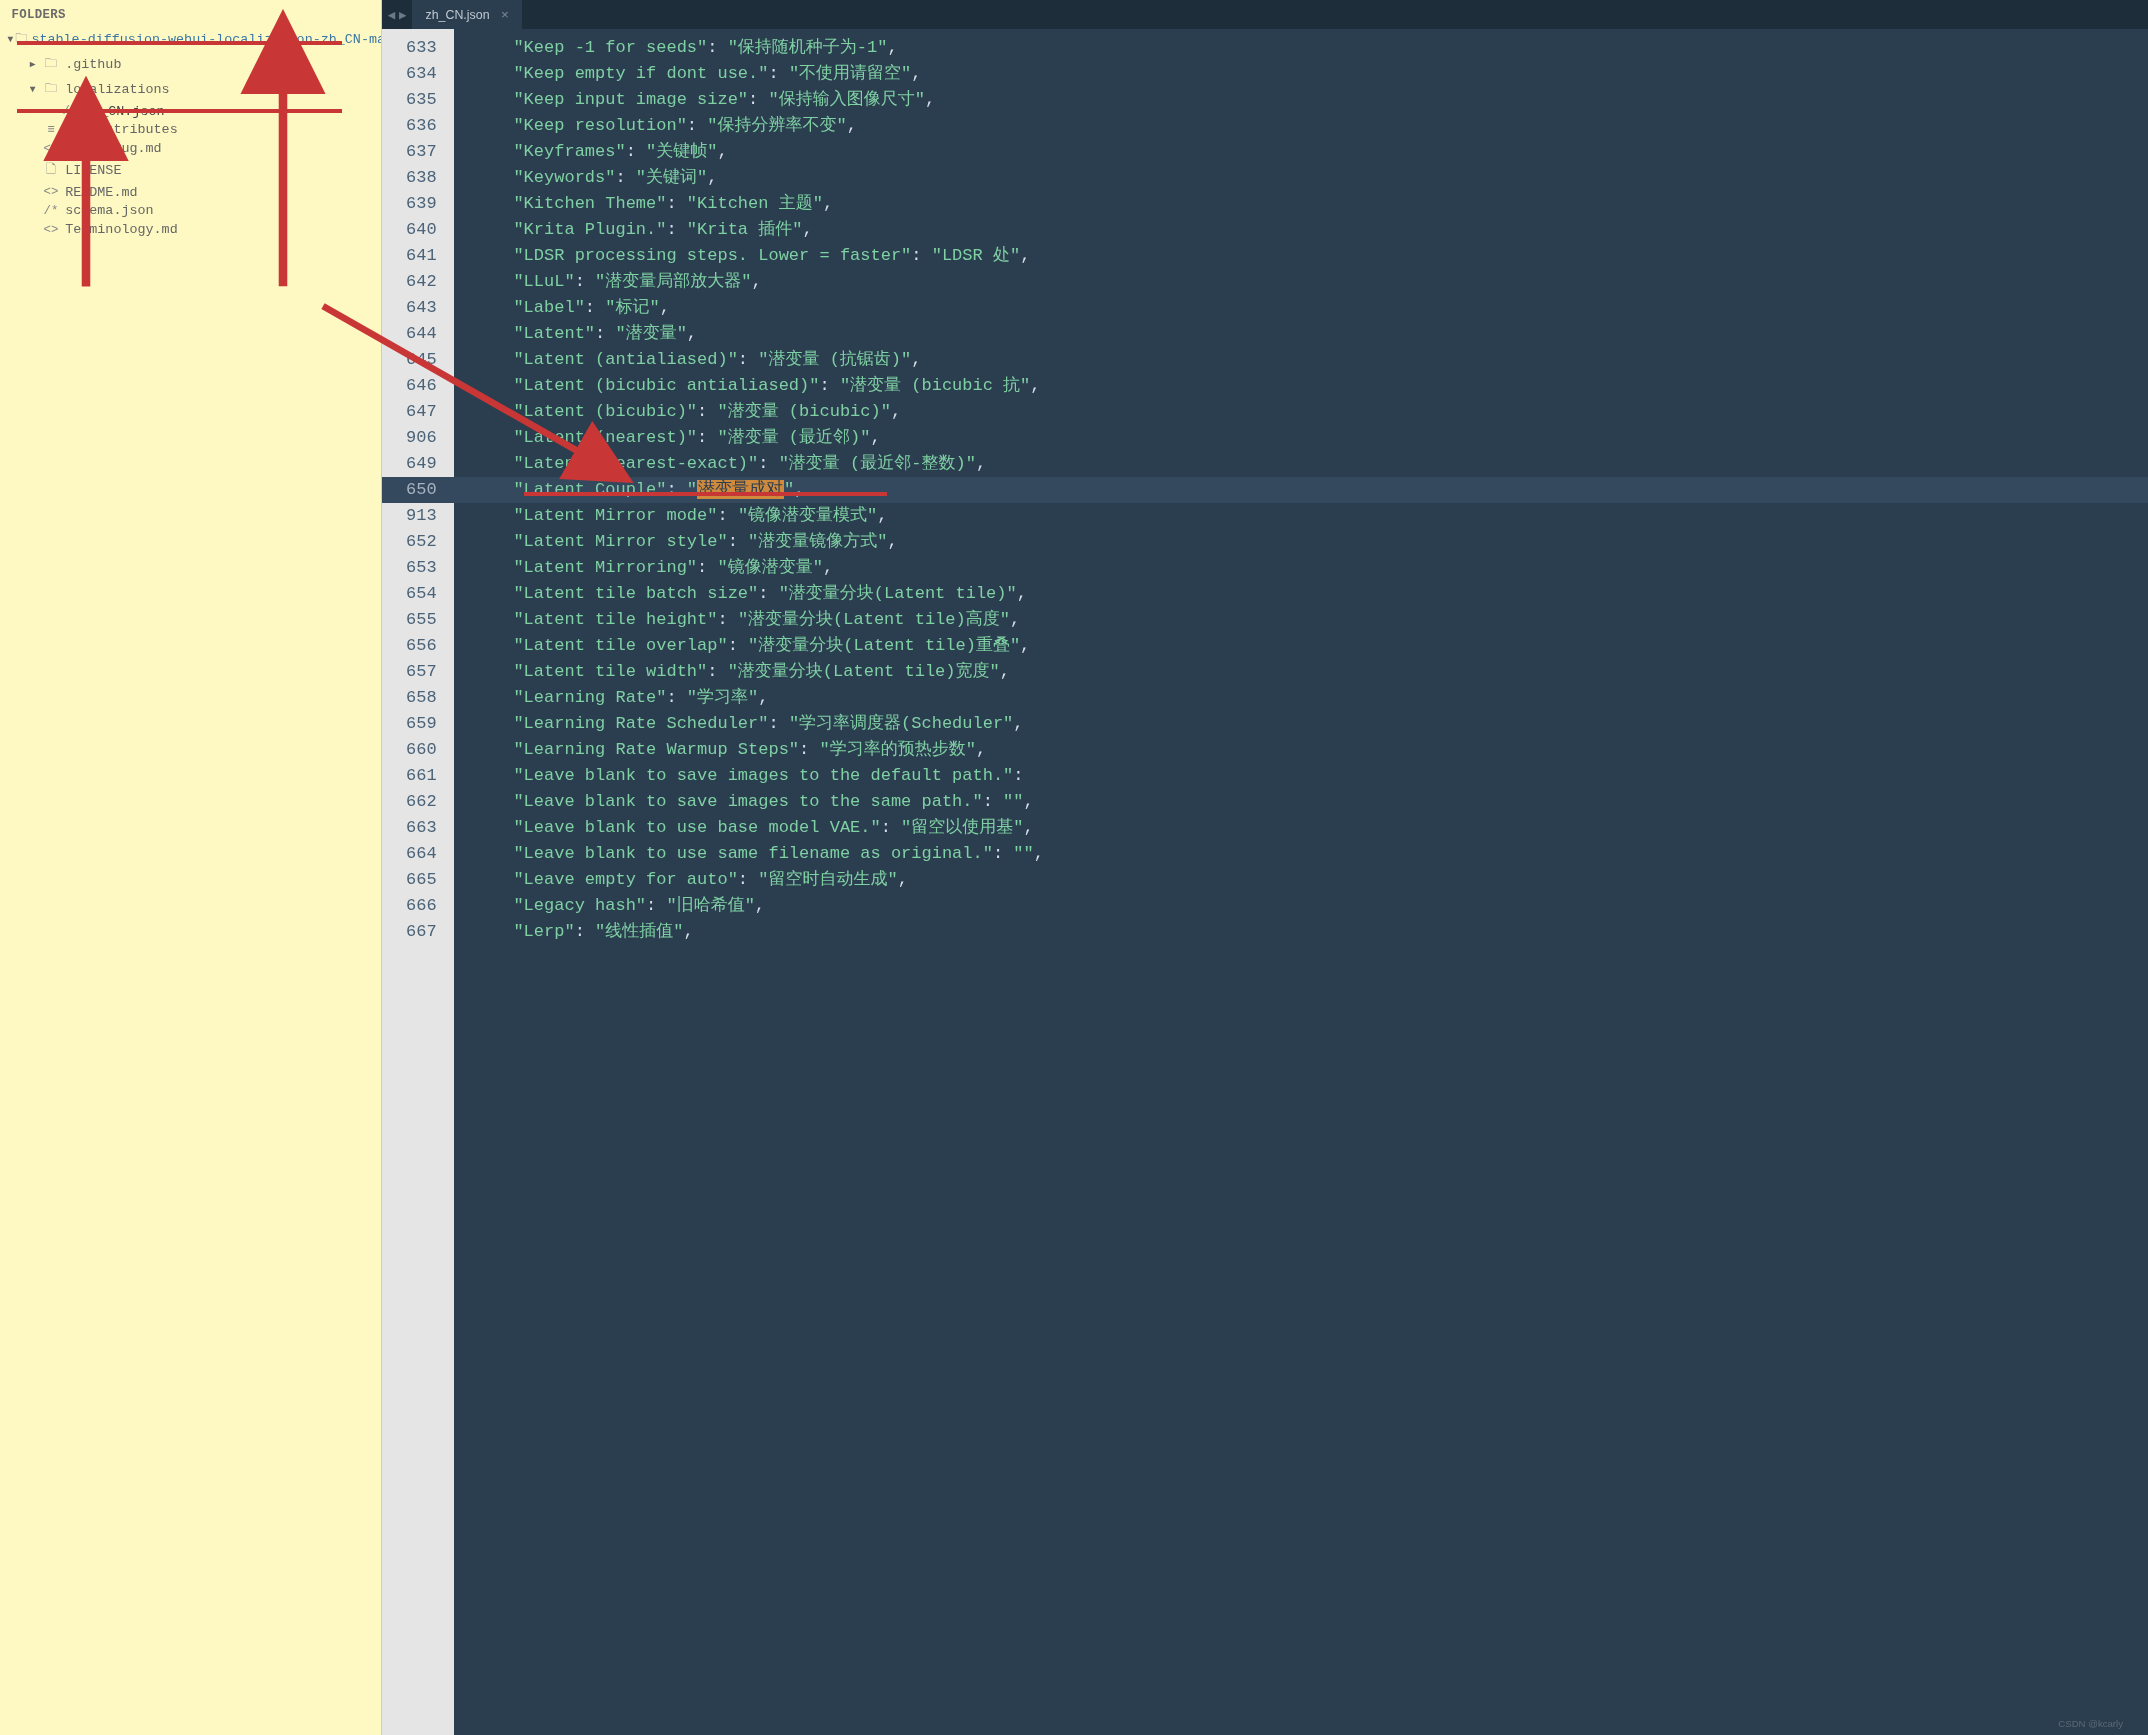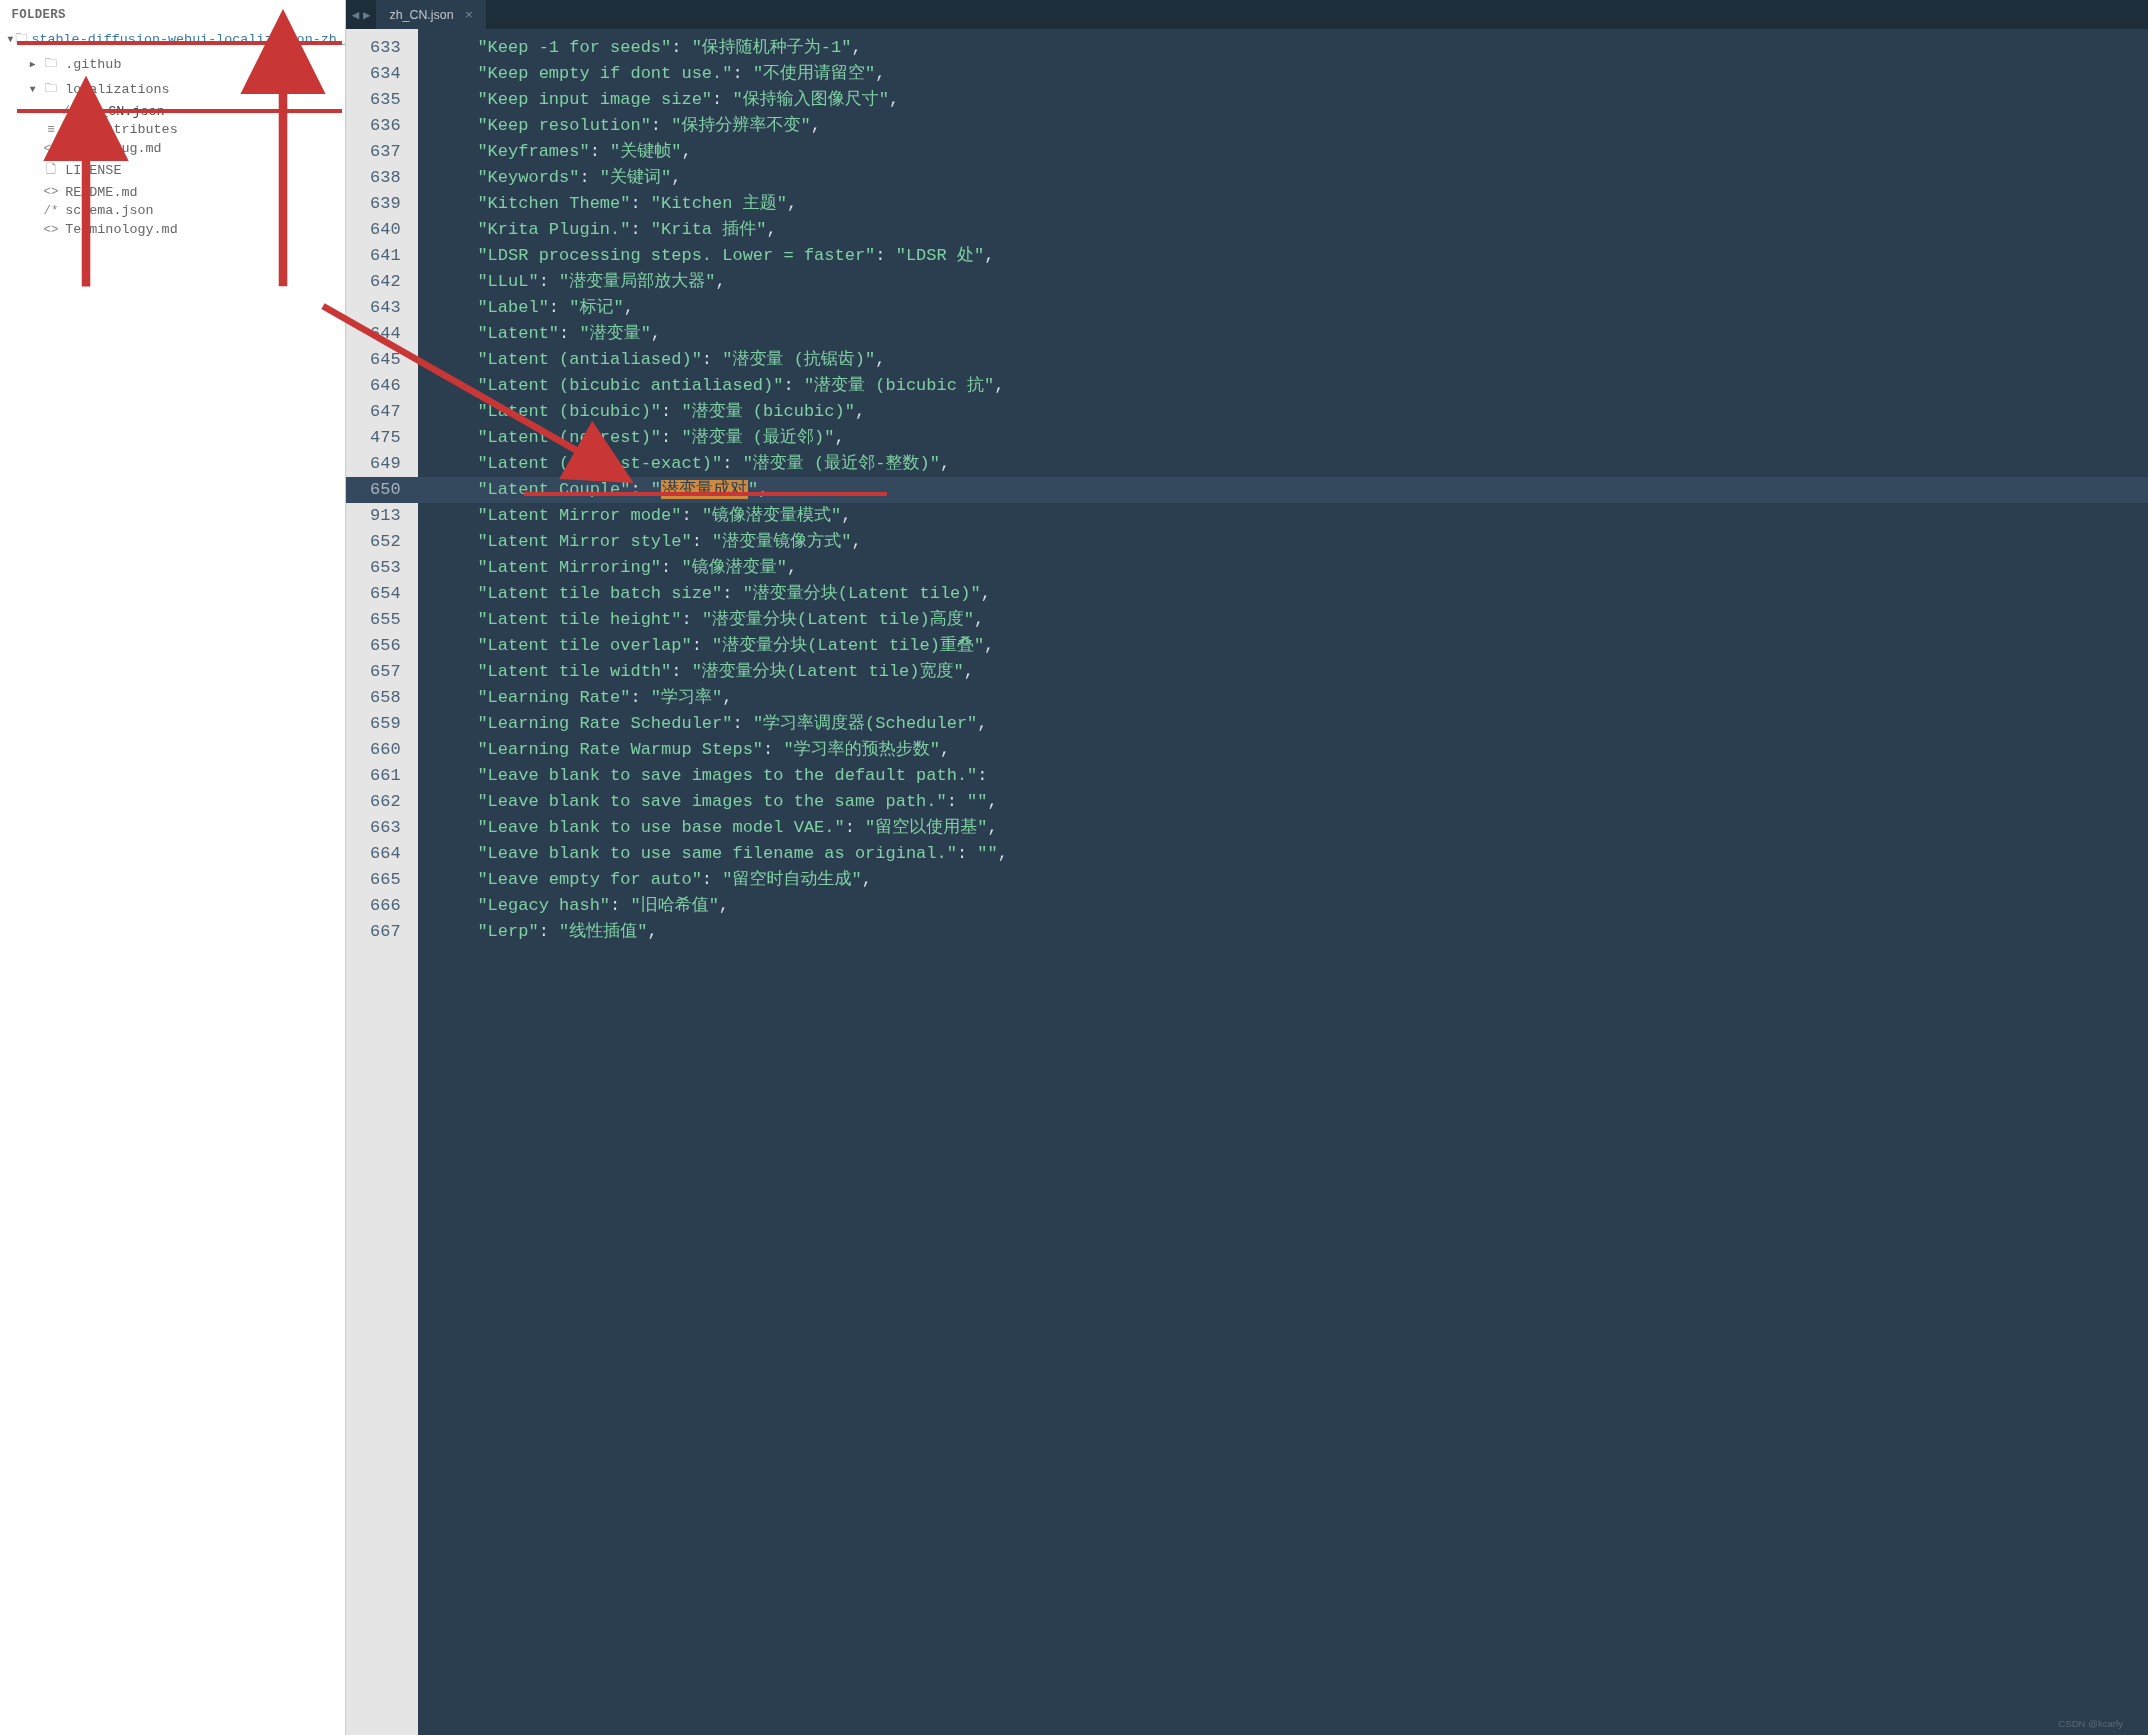--- a/index.html
+++ b/index.html
@@ -11,22 +11,22 @@
       font-family: Menlo, Monaco, 'Courier New', monospace;
       background: #2b3e50;
       display: flex;
       height: 100vh;
       overflow: hidden;
       position: relative;
     }
     
     
     .sidebar {
-      width: 346px;
-      background: #ffffff;
+      width: 382px;
+      background: #fef9c3;
       border-right: 1px solid #ccc;
       overflow-y: auto;
       flex-shrink: 0;
     }
     .sidebar-header {
       font-size: 12.4px;
       font-weight: bold;
       color: #6a6a6a;
       padding: 7.6px 11.5px 5.7px 11.5px;
       letter-spacing: 0.3px;
@@ -264,21 +264,21 @@
         <div class="gutter-line">638</div>
         <div class="gutter-line">639</div>
         <div class="gutter-line">640</div>
         <div class="gutter-line">641</div>
         <div class="gutter-line">642</div>
         <div class="gutter-line">643</div>
         <div class="gutter-line">644</div>
         <div class="gutter-line">645</div>
         <div class="gutter-line">646</div>
         <div class="gutter-line">647</div>
-        <div class="gutter-line">475</div>
+        <div class="gutter-line">906</div>
         <div class="gutter-line">649</div>
         <div class="gutter-line active">650</div>
         <div class="gutter-line">913</div>
         <div class="gutter-line">652</div>
         <div class="gutter-line">653</div>
         <div class="gutter-line">654</div>
         <div class="gutter-line">655</div>
         <div class="gutter-line">656</div>
         <div class="gutter-line">657</div>
         <div class="gutter-line">658</div>

